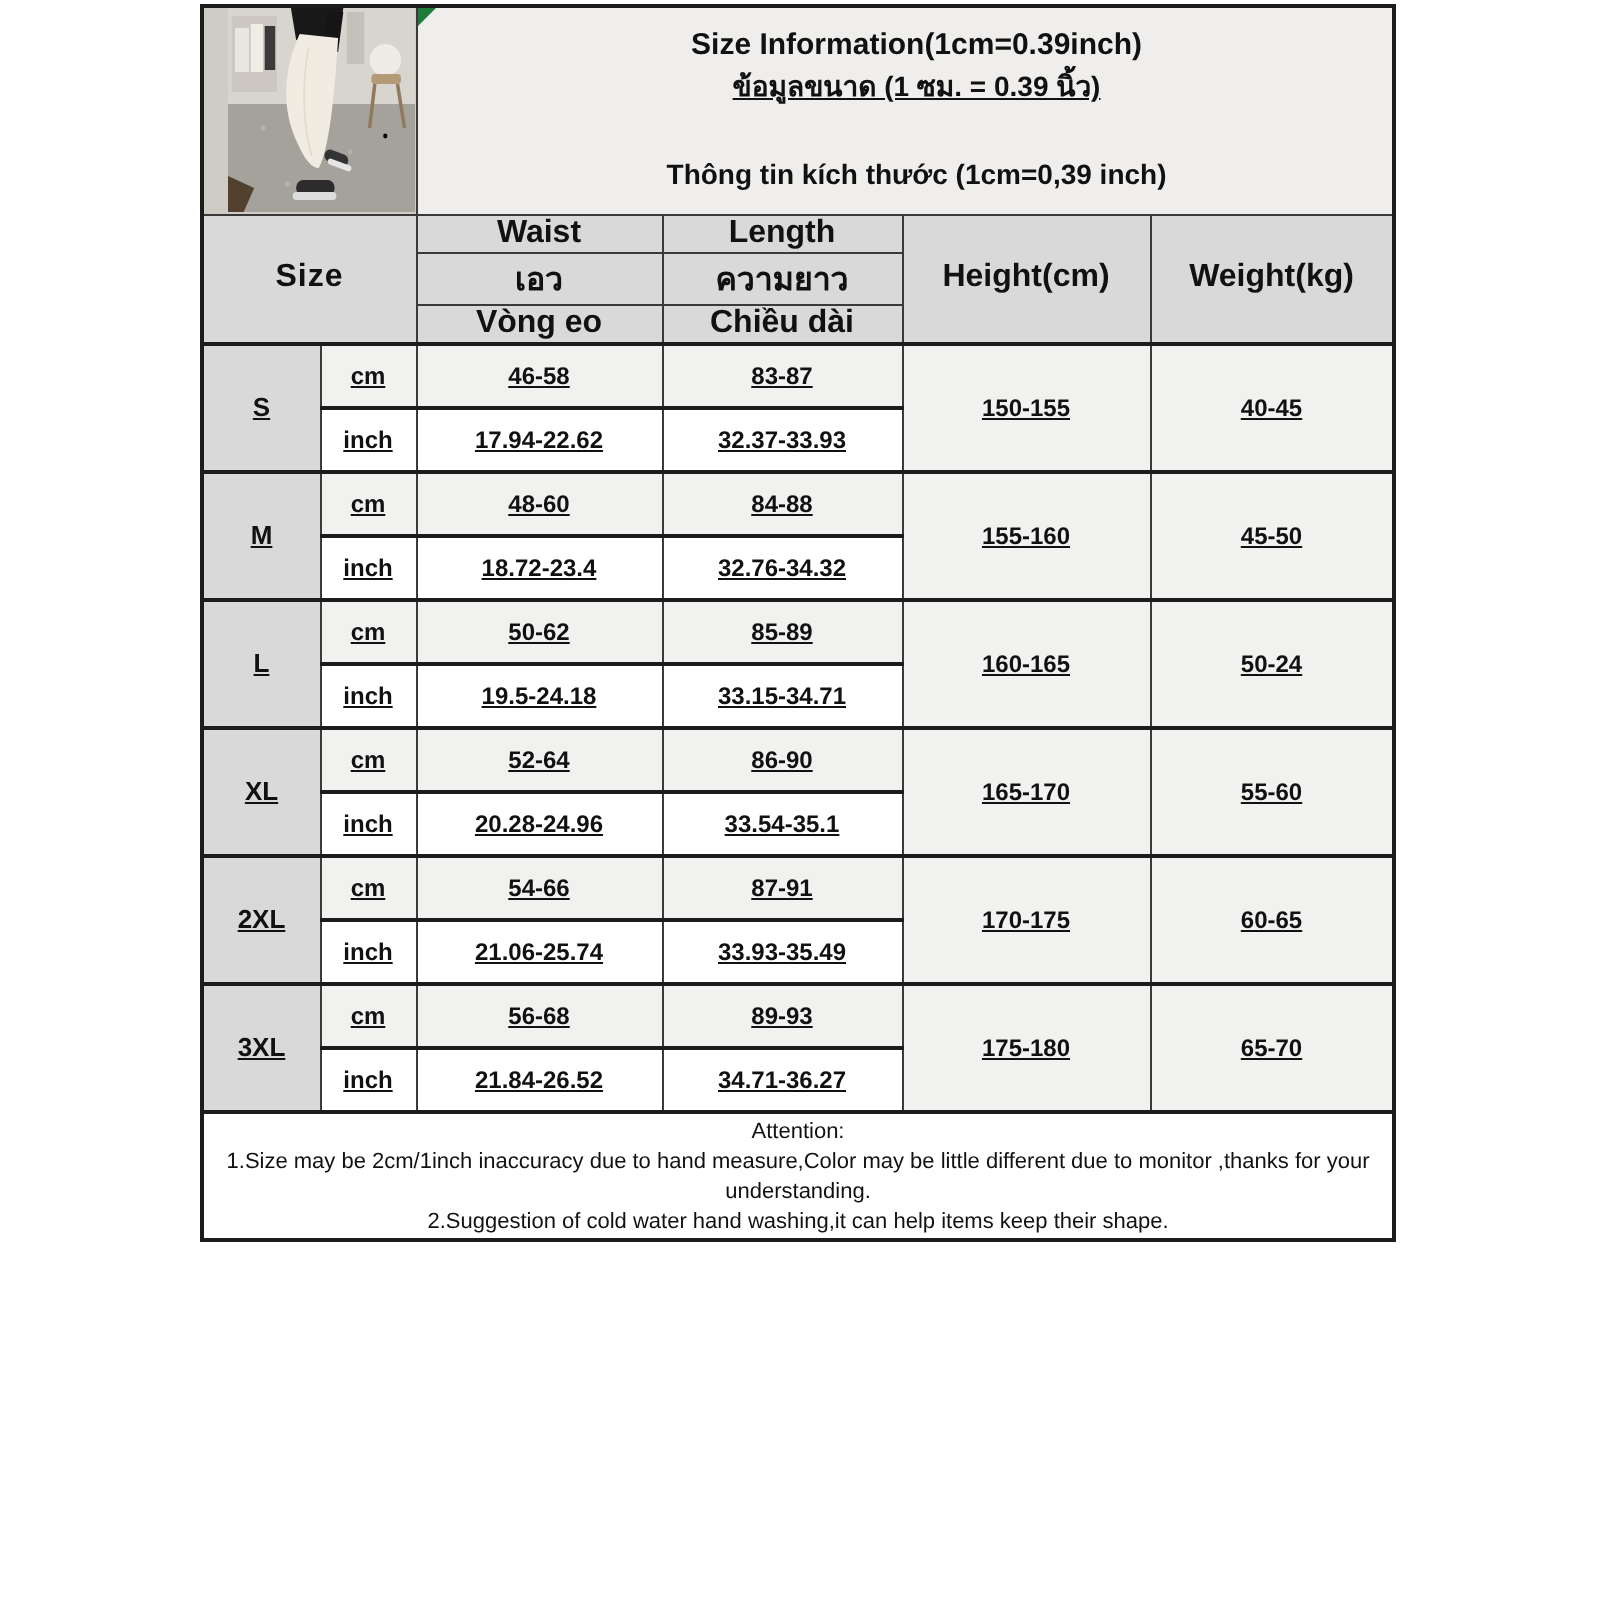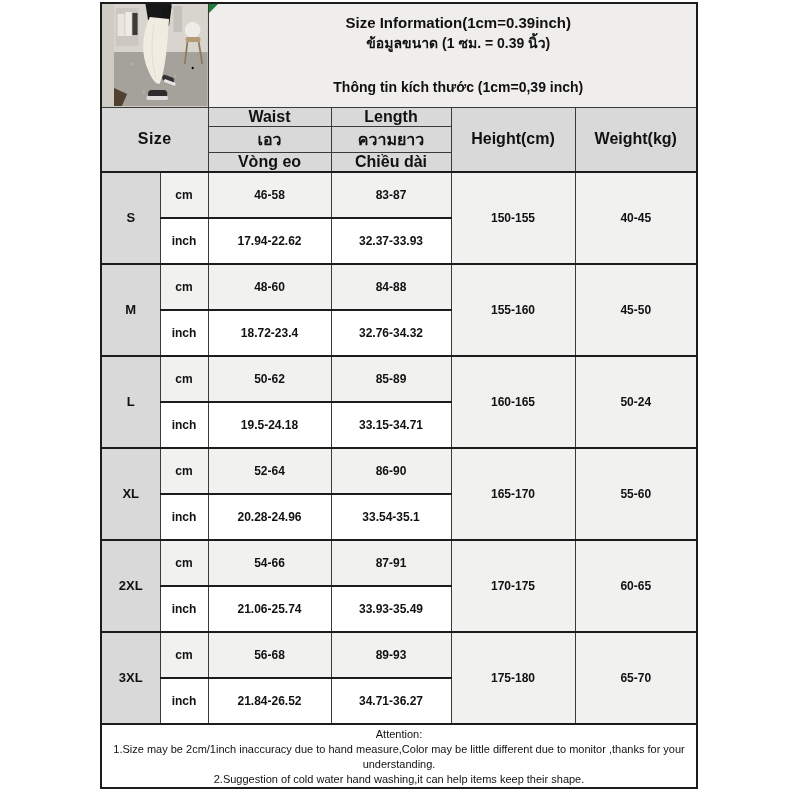--- a/index.html
+++ b/index.html
@@ -36,28 +36,28 @@
   .white{background:var(--white);}
   .hdr td{height:18px;font-size:16px;}
   .size-head{font-size:26px;letter-spacing:0.5px;}
   .size-cell{font-size:13px;}
   
   .title-row td{height:104px;padding-left:12px;}
   .photo-cell{padding:0;background:#cfccc6;}
   .photo-cell svg{display:block;width:100%;height:102px;}
   .title-cell{background:var(--title-bg);position:relative;}
   .title-cell .t1{font-size:15px;line-height:20px;}
-  .title-cell .t2{font-size:14px;line-height:20px;}
+  .title-cell .t2{font-size:14px;line-height:20px;text-decoration:underline;}
   .title-cell .t3{font-size:14px;line-height:20px;margin-top:24px;}
   .corner-flag{
     position:absolute;top:0;left:0;width:0;height:0;
     border-top:9px solid var(--green);border-right:9px solid transparent;
   }
   
-  .sub td{height:46px;}
+  .sub td{height:32px;text-decoration:underline;}
   .group-start td{border-top:2px solid var(--border-dark);}
   .divider{border-top:2px solid var(--border-dark);}
   
   .attention-cell{
     height:62px;vertical-align:top;background:var(--white);
     font-weight:normal;font-size:11px;line-height:15px;padding:2px 5px 0 5px;margin-top:19px;
   }
 </style>
 </head>
 <body>

